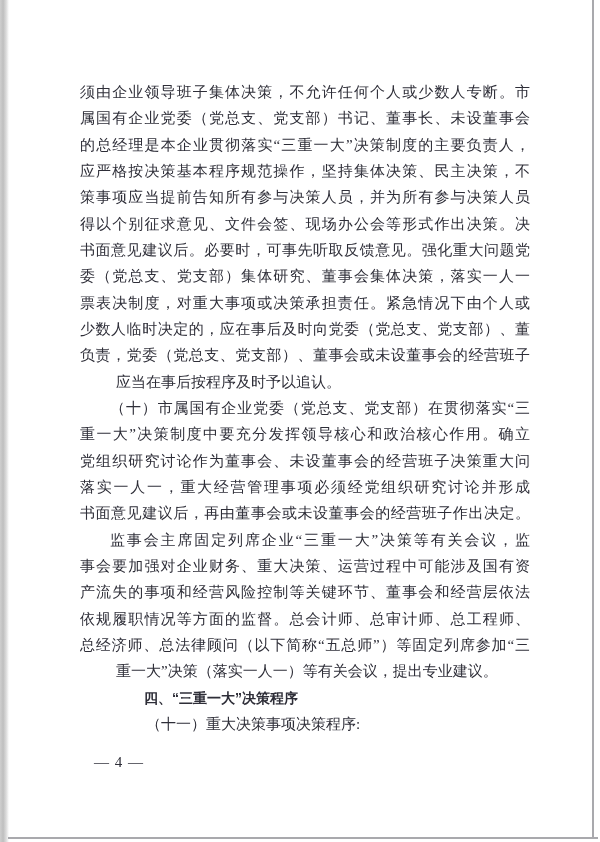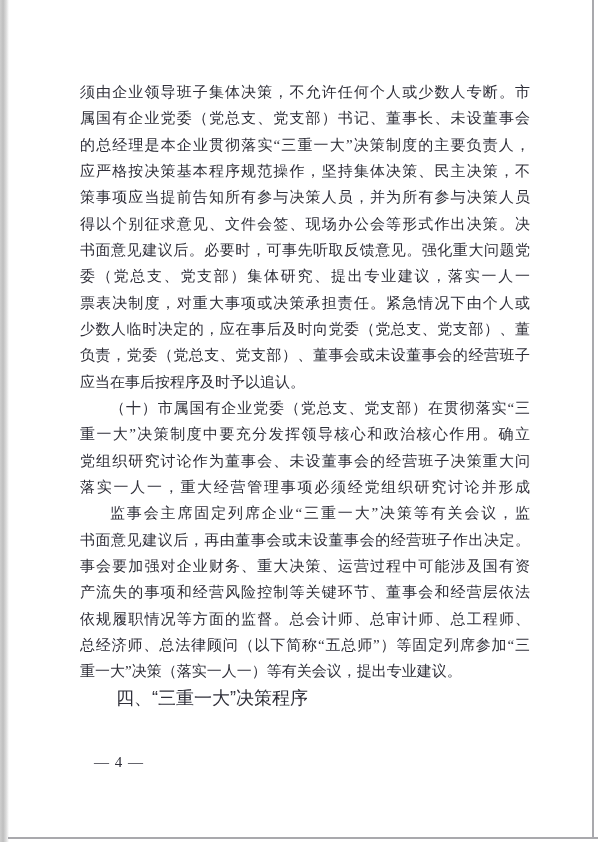--- a/index.html
+++ b/index.html
@@ -46,26 +46,27 @@
     text-align: justify;
     text-align-last: justify;
     text-justify: inter-character;
     overflow: hidden;
     white-space: normal;
     letter-spacing: 0;
   }
   .line.noflush {
     text-align: right;
     text-align-last: left;
+    margin-left: 36px;
   }
   .line.indent { text-indent: 2em; }
   .line.bold {
-    font-weight: normal;
+    font-weight: bold;
     font-family: "Liberation Sans", "DejaVu Sans", sans-serif;
-    font-size: 18px;
+    font-size: 14px;
   }
   .page-number {
     position: absolute; left: 94px; top: 754px;
     font-size: 15px;
     color: var(--ink);
     letter-spacing: 1px;
   }
 </style>
 </head>
 <body>
@@ -76,33 +77,34 @@
   <div class="edge-bottom"></div>
 
   <div class="text-block">
       <div class="line">须由企业领导班子集体决策，不允许任何个人或少数人专断。市</div>
       <div class="line">属国有企业党委（党总支、党支部）书记、董事长、未设董事会</div>
       <div class="line">的总经理是本企业贯彻落实“三重一大”决策制度的主要负责人，</div>
       <div class="line">应严格按决策基本程序规范操作，坚持集体决策、民主决策，不</div>
       <div class="line">策事项应当提前告知所有参与决策人员，并为所有参与决策人员</div>
       <div class="line">得以个别征求意见、文件会签、现场办公会等形式作出决策。决</div>
       <div class="line">书面意见建议后。必要时，可事先听取反馈意见。强化重大问题党</div>
-      <div class="line">委（党总支、党支部）集体研究、提出专业建议，落实一人一</div>
+      <div class="line">委（党总支、党支部）集体研究、董事会集体决策，落实一人一</div>
       <div class="line">票表决制度，对重大事项或决策承担责任。紧急情况下由个人或</div>
       <div class="line">少数人临时决定的，应在事后及时向党委（党总支、党支部）、董</div>
       <div class="line">负责，党委（党总支、党支部）、董事会或未设董事会的经营班子</div>
       <div class="line noflush">应当在事后按程序及时予以追认。</div>
       <div class="line indent">（十）市属国有企业党委（党总支、党支部）在贯彻落实“三</div>
       <div class="line">重一大”决策制度中要充分发挥领导核心和政治核心作用。确立</div>
       <div class="line">党组织研究讨论作为董事会、未设董事会的经营班子决策重大问</div>
       <div class="line">落实一人一，重大经营管理事项必须经党组织研究讨论并形成</div>
+      <div class="line">书面意见建议后，再由董事会或未设董事会的经营班子作出决定。</div>
       <div class="line indent">监事会主席固定列席企业“三重一大”决策等有关会议，监</div>
-      <div class="line">书面意见建议后，再由董事会或未设董事会的经营班子作出决定。</div>
       <div class="line">事会要加强对企业财务、重大决策、运营过程中可能涉及国有资</div>
       <div class="line">产流失的事项和经营风险控制等关键环节、董事会和经营层依法</div>
       <div class="line">依规履职情况等方面的监督。总会计师、总审计师、总工程师、</div>
       <div class="line">总经济师、总法律顾问（以下简称“五总师”）等固定列席参加“三</div>
       <div class="line noflush">重一大”决策（落实一人一）等有关会议，提出专业建议。</div>
       <div class="line indent bold noflush">四、“三重一大”决策程序</div>
+      <div class="line indent noflush">（十一）重大决策事项决策程序:</div>
     </div>
 
   <div class="page-number">— 4 —</div>
 </div>
 
 </body></html>

